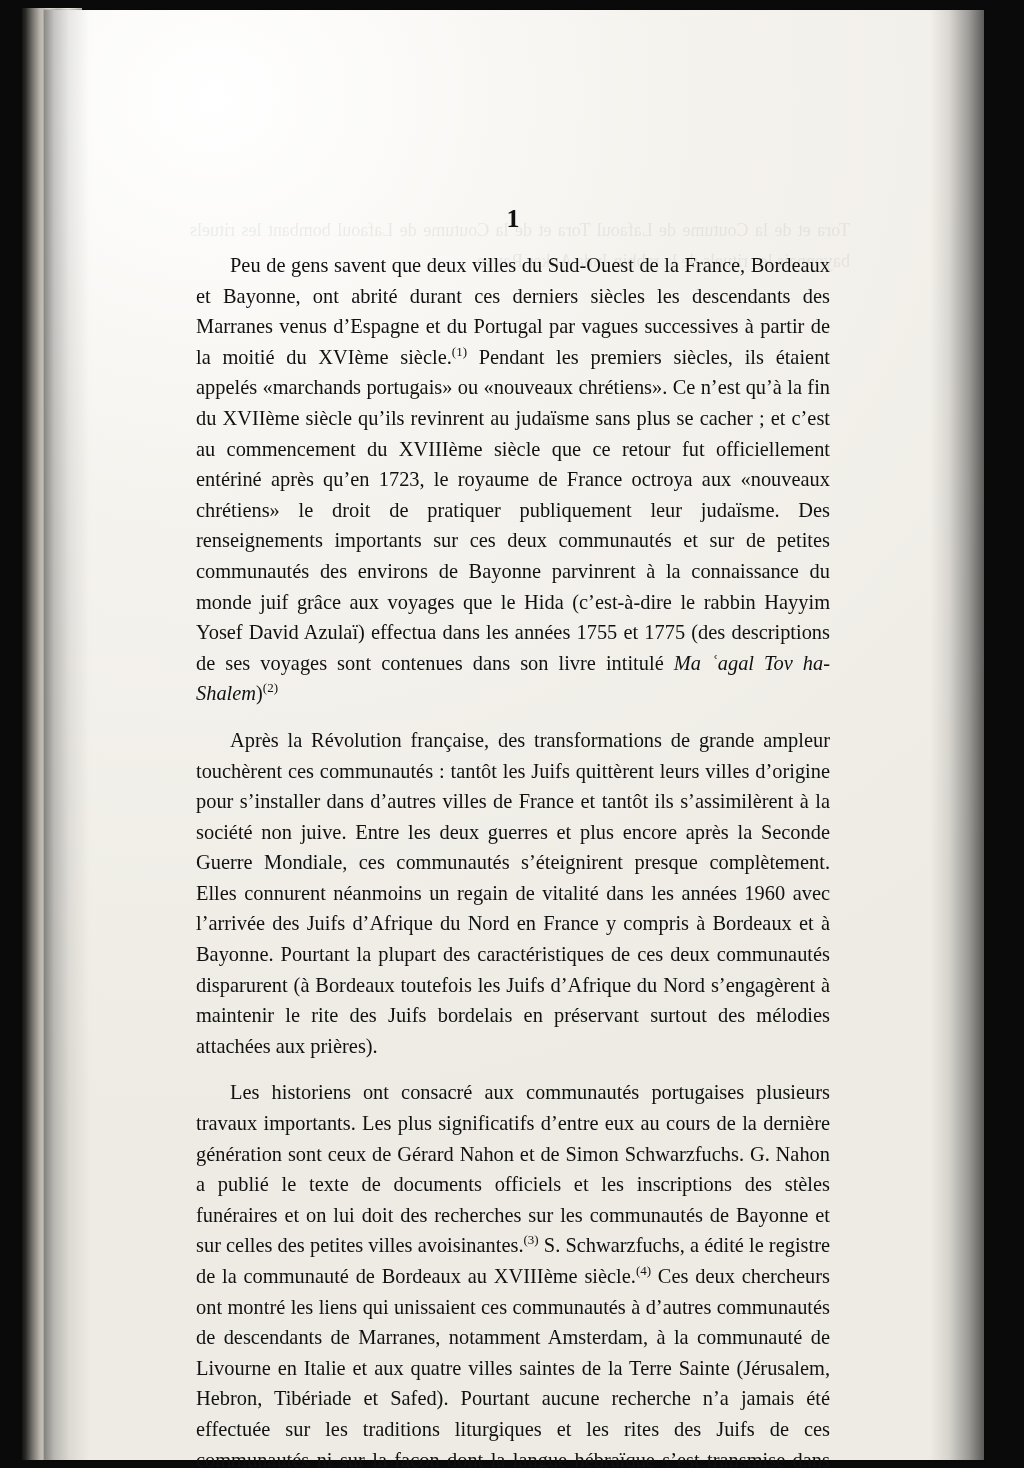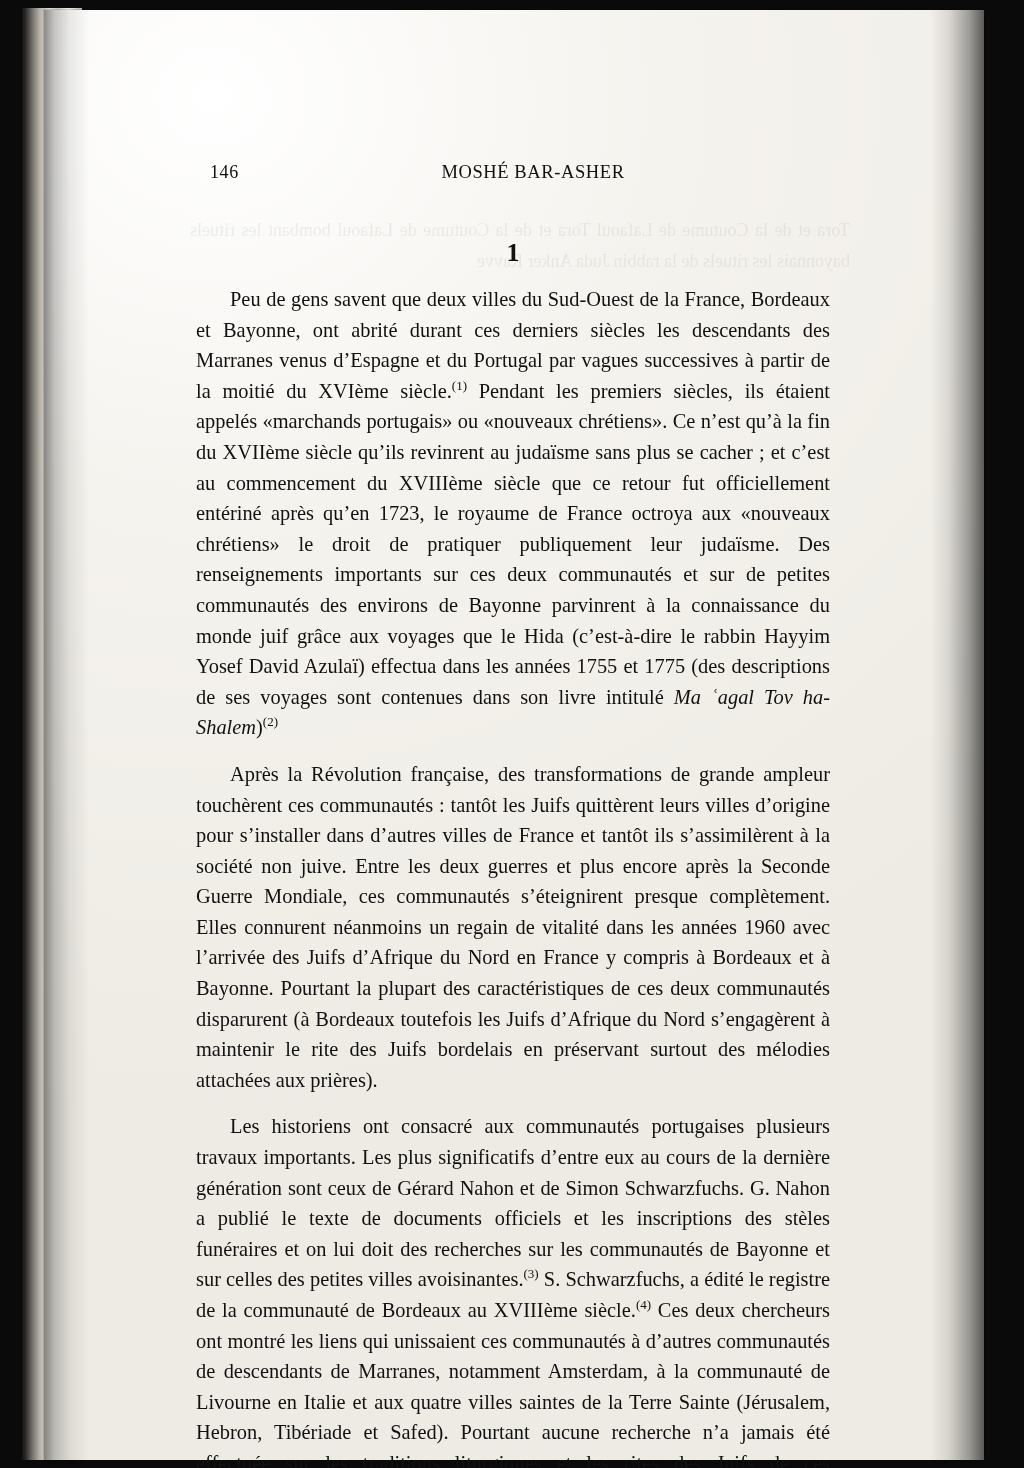--- a/index.html
+++ b/index.html
@@ -169,24 +169,20 @@
 
 <div id="page-sheet"></div>
 
 <div id="show-through">Tora et de la Coutume de Lafaoul Tora et de la Coutume de Lafaoul bombant les rituels bayonnais les rituels de la rabbin Juda Anker Ravve</div>
 
 <div id="gutter-shadow"></div>
 <div id="right-edge-shadow"></div>
 
 <div id="content">
 
-  <div id="running-head">
-    <span id="folio">146</span>
-    <span id="head-title">MOSHÉ BAR-ASHER</span>
-  </div>
 
   <div id="section-number">1</div>
 
   <p class="body-par"><span>Peu de gens savent que deux villes du Sud-Ouest de la France, Bordeaux et Bayonne, ont abrité durant ces derniers siècles les descendants des Marranes venus d’Espagne et du Portugal par vagues successives à partir de la moitié du XVIème siècle.</span><sup class="note">(1)</sup><span> Pendant les premiers siècles, ils étaient appelés «marchands portugais» ou «nouveaux chrétiens». Ce n’est qu’à la fin du XVIIème siècle qu’ils revinrent au judaïsme sans plus se cacher ; et c’est au commencement du XVIIIème siècle que ce retour fut officiellement entériné après qu’en 1723, le royaume de France octroya aux «nouveaux chrétiens» le droit de pratiquer publiquement leur judaïsme. Des renseignements importants sur ces deux communautés et sur de petites communautés des environs de Bayonne parvinrent à la connaissance du monde juif grâce aux voyages que le Hida (c’est-à-dire le rabbin Hayyim Yosef David Azulaï) effectua dans les années 1755 et 1775 (des descriptions de ses voyages sont contenues dans son livre intitulé </span><i class="ital">Ma ʿagal Tov ha-Shalem</i><span>)</span><sup class="note">(2)</sup></p>
 
   <p class="body-par"><span>Après la Révolution française, des transformations de grande ampleur touchèrent ces communautés : tantôt les Juifs quittèrent leurs villes d’origine pour s’installer dans d’autres villes de France et tantôt ils s’assimilèrent à la société non juive. Entre les deux guerres et plus encore après la Seconde Guerre Mondiale, ces communautés s’éteignirent presque complètement. Elles connurent néanmoins un regain de vitalité dans les années 1960 avec l’arrivée des Juifs d’Afrique du Nord en France y compris à Bordeaux et à Bayonne. Pourtant la plupart des caractéristiques de ces deux communautés disparurent (à Bordeaux toutefois les Juifs d’Afrique du Nord s’engagèrent à maintenir le rite des Juifs bordelais en préservant surtout des mélodies attachées aux prières).</span></p>
 
   <p class="body-par"><span>Les historiens ont consacré aux communautés portugaises plusieurs travaux importants. Les plus significatifs d’entre eux au cours de la dernière génération sont ceux de Gérard Nahon et de Simon Schwarzfuchs. G. Nahon a publié le texte de documents officiels et les inscriptions des stèles funéraires et on lui doit des recherches sur les communautés de Bayonne et sur celles des petites villes avoisinantes.</span><sup class="note">(3)</sup><span> S. Schwarzfuchs, a édité le registre de la communauté de Bordeaux au XVIIIème siècle.</span><sup class="note">(4)</sup><span> Ces deux chercheurs ont montré les liens qui unissaient ces communautés à d’autres communautés de descendants de Marranes, notamment Amsterdam, à la communauté de Livourne en Italie et aux quatre villes saintes de la Terre Sainte (Jérusalem, Hebron, Tibériade et Safed). Pourtant aucune recherche n’a jamais été effectuée sur les traditions liturgiques et les rites des Juifs de ces communautés ni sur la façon dont la langue hébraïque s’est transmise dans ces milieux. Au cours de ces deux dernières années, de nouvelles pistes de recherche ont été tracées dans ces directions.</span></p>
 
 </div>

